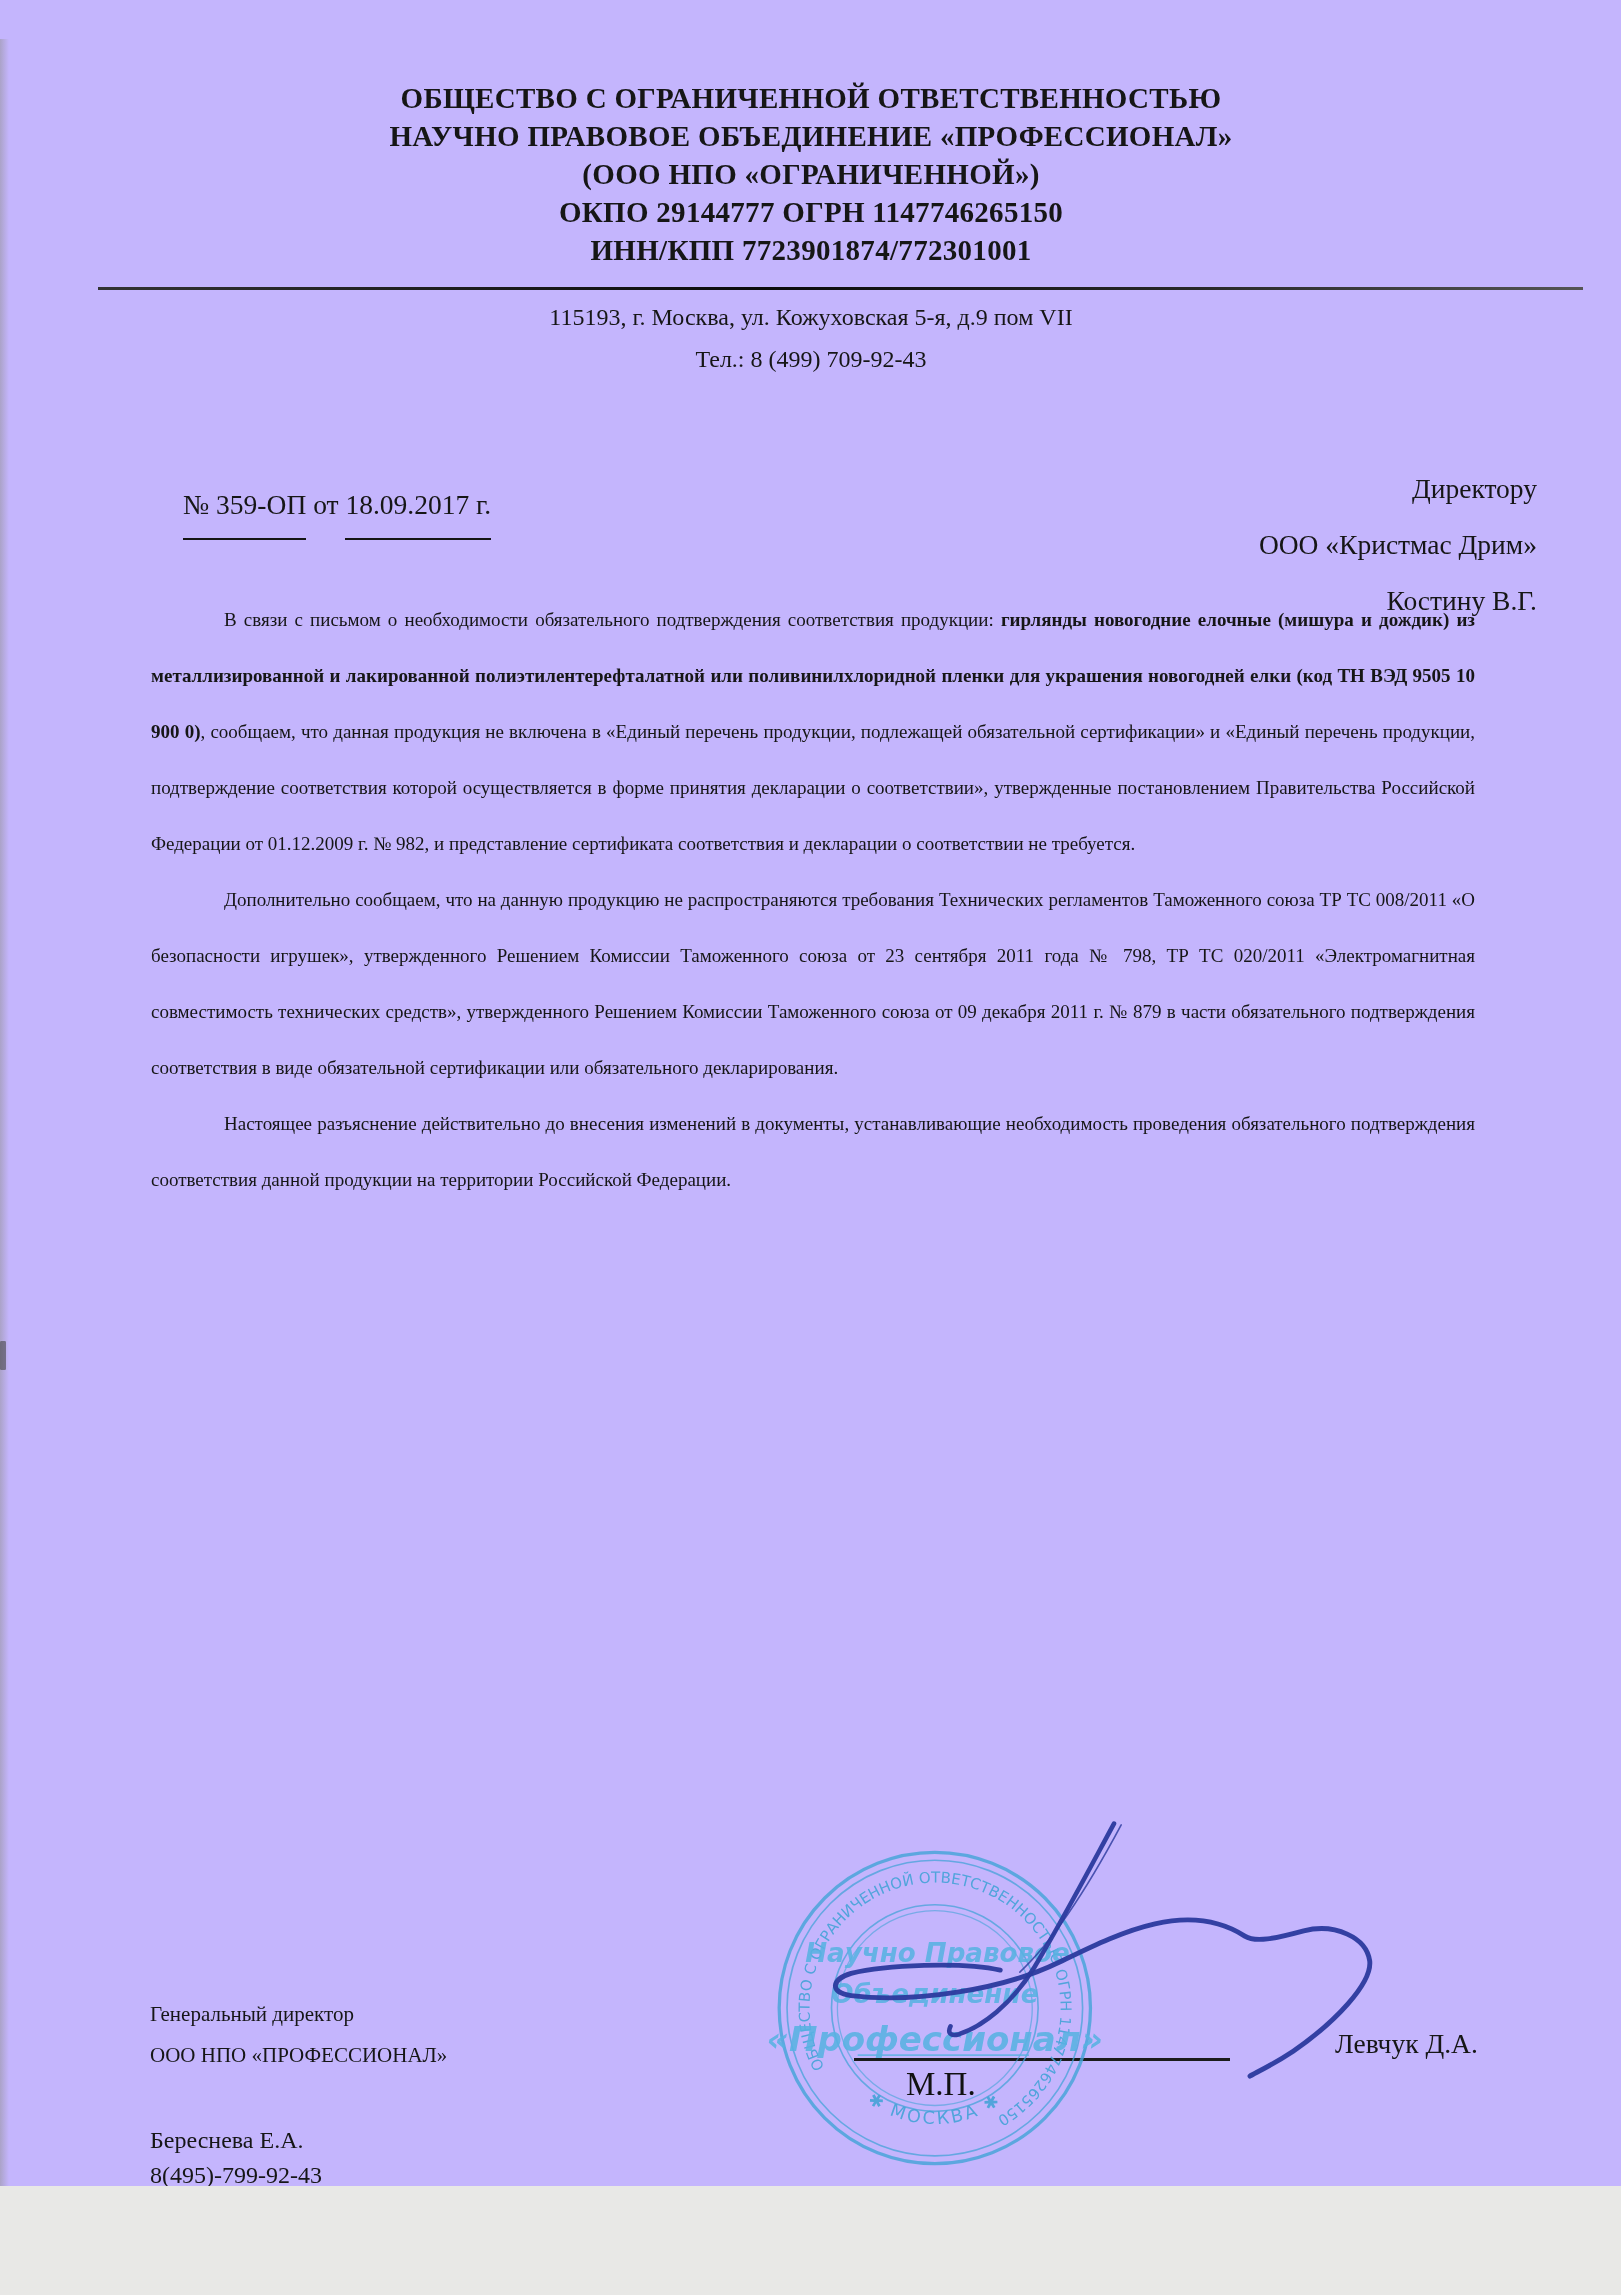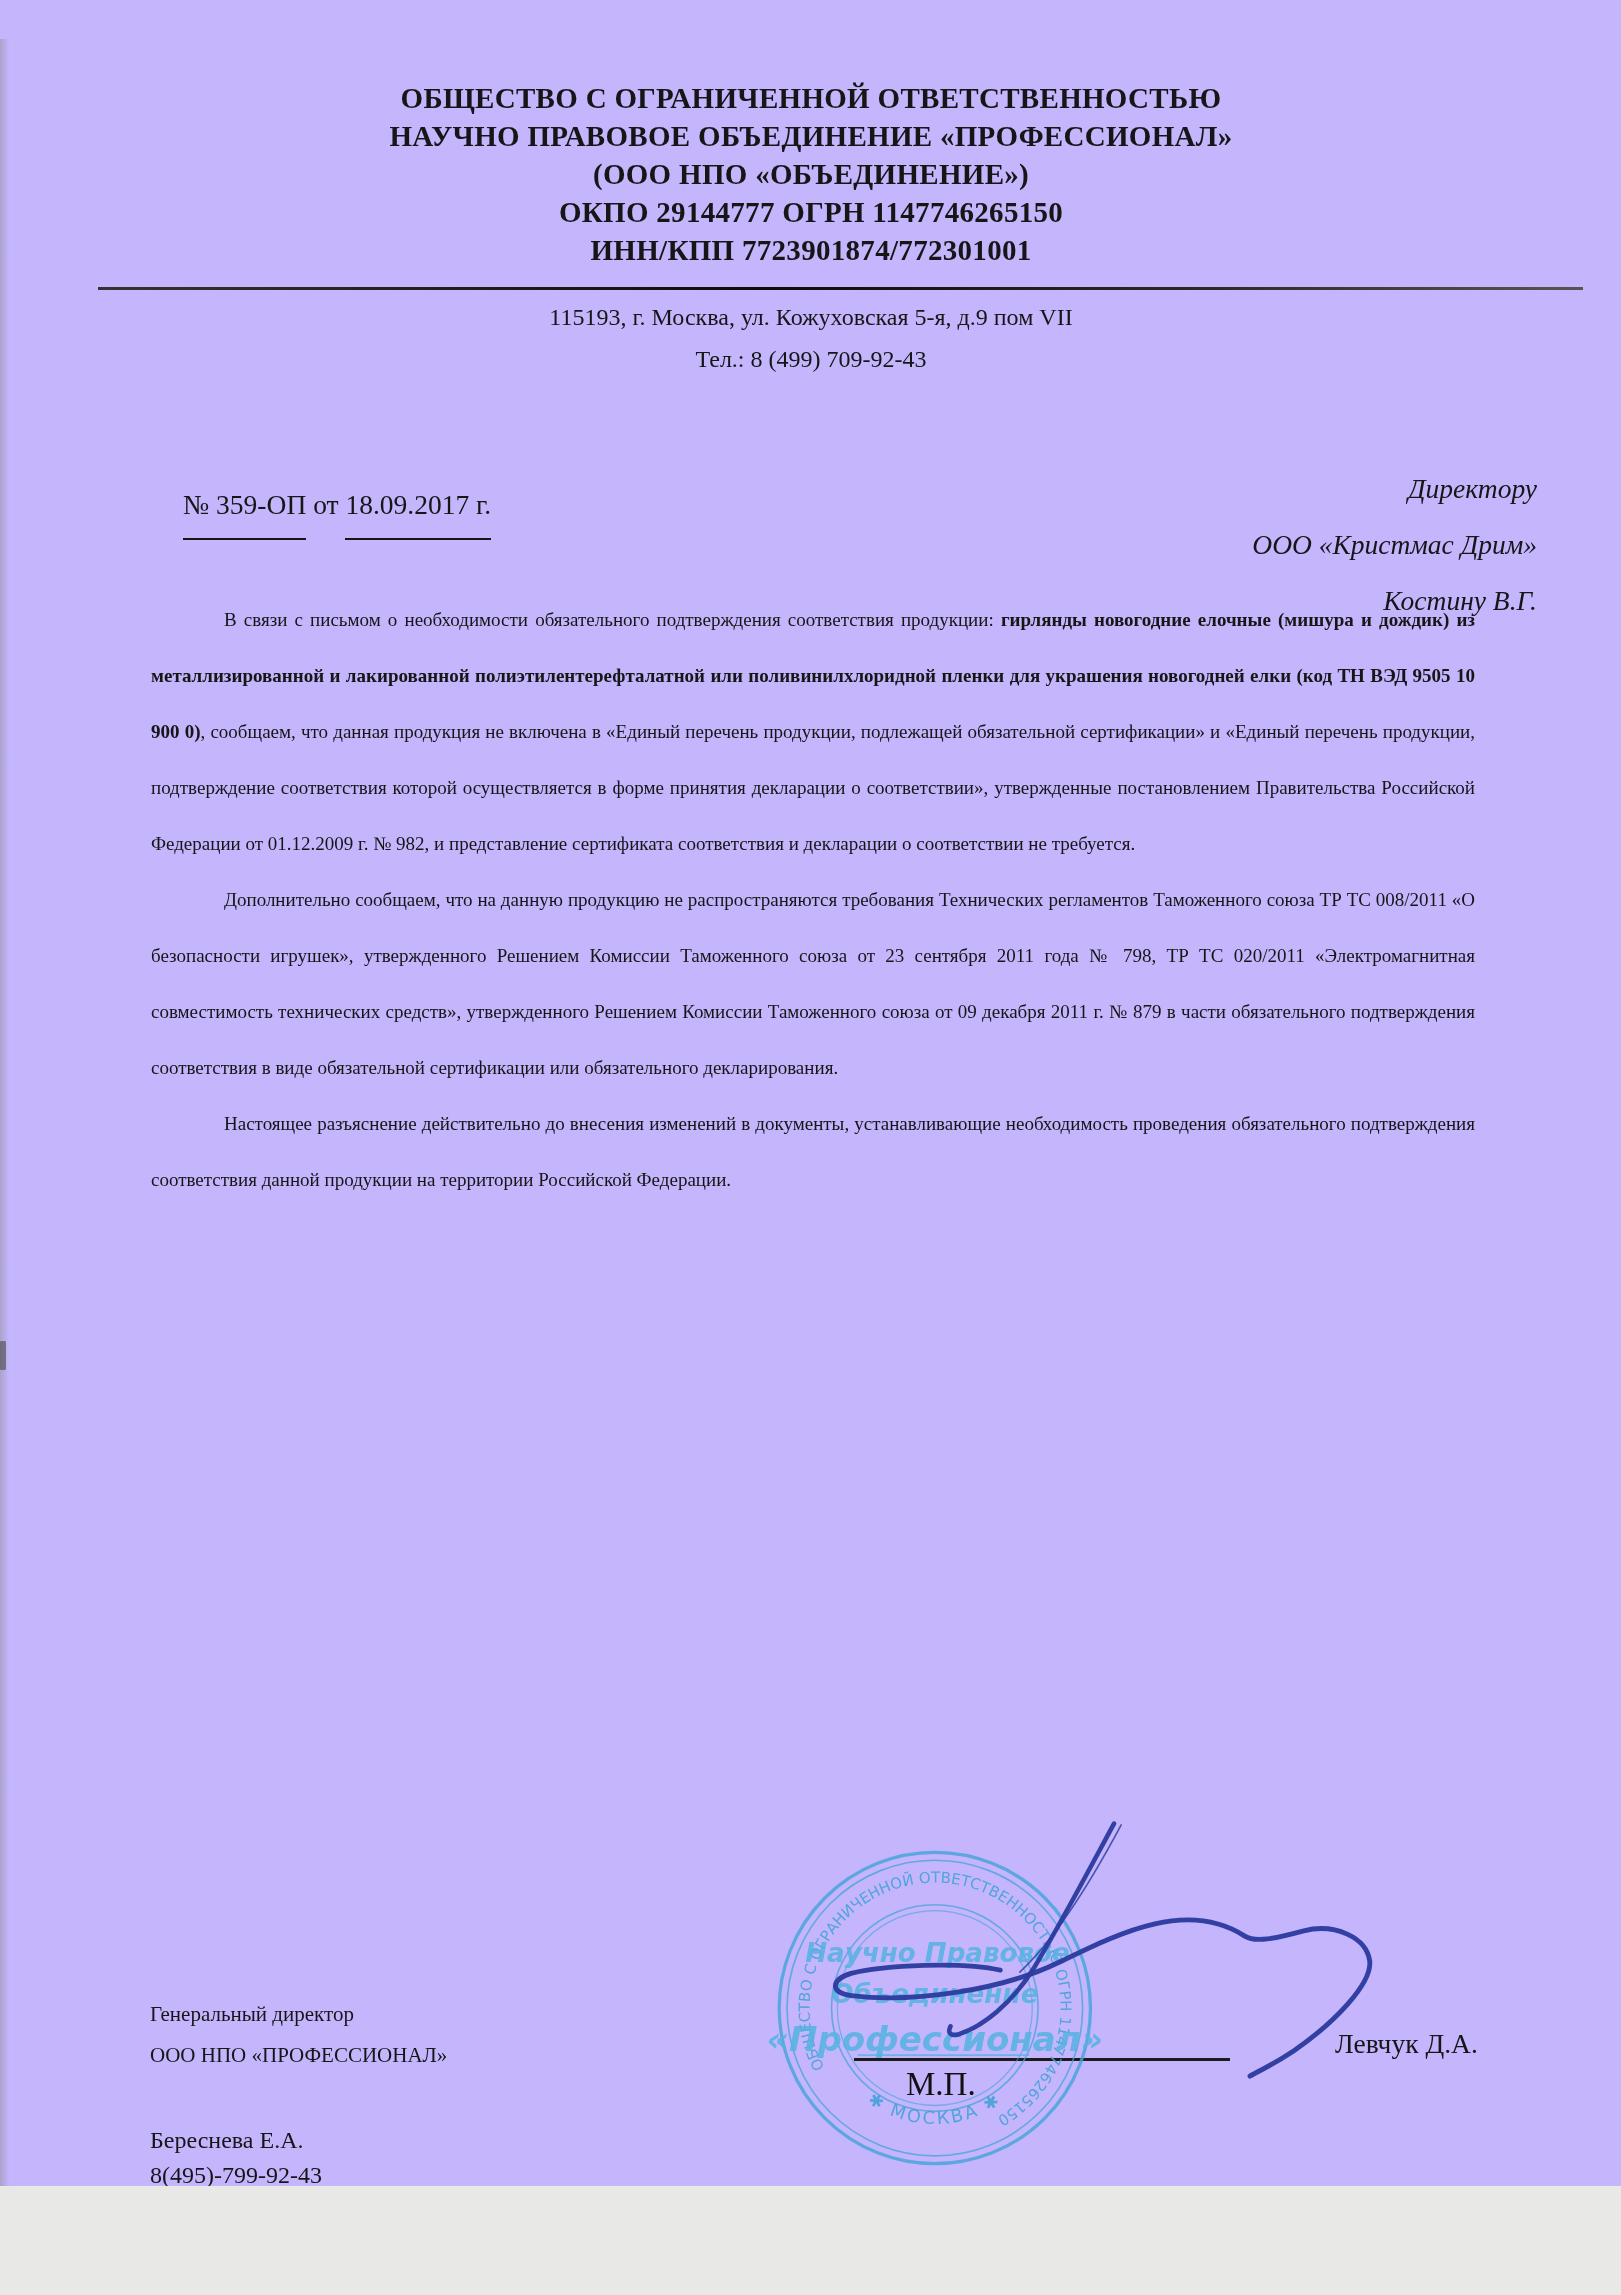--- a/index.html
+++ b/index.html
@@ -35,21 +35,21 @@
     text-align:center;font-size:24px;line-height:42px;
   }
 
   .ref{
     position:absolute;left:183px;top:489px;
     font-size:27.5px;white-space:nowrap;
   }
   .ref .u{border-bottom:2px solid #151515;padding-bottom:18px;}
   .addressee{
     position:absolute;right:85px;top:461px;
-    text-align:right;font-size:27.5px;line-height:56px;white-space:nowrap;font-style:italic;
+    text-align:right;font-size:27.5px;line-height:56px;white-space:nowrap;
   }
 
   .letter-body{
     position:absolute;left:151px;top:592px;width:1324px;
     font-size:19px;line-height:56px;text-align:justify;
   }
   .letter-body p{margin:0;text-indent:73px;}
   .letter-body b{font-weight:bold;}
 
   .sig-left{
@@ -81,21 +81,21 @@
 <body>
 
 <div class="page">
 
   <div class="scan-edge"></div>
   <div class="scan-nub"></div>
 
   <div class="letterhead">
     <div>ОБЩЕСТВО С ОГРАНИЧЕННОЙ ОТВЕТСТВЕННОСТЬЮ</div>
     <div>НАУЧНО ПРАВОВОЕ ОБЪЕДИНЕНИЕ «ПРОФЕССИОНАЛ»</div>
-    <div>(ООО НПО «ОБЪЕДИНЕНИЕ»)</div>
+    <div>(ООО НПО «ОГРАНИЧЕННОЙ»)</div>
     <div>ОКПО 29144777 ОГРН 1147746265150</div>
     <div>ИНН/КПП 7723901874/772301001</div>
   </div>
   <div class="lh-rule"></div>
   <div class="address-block">
     <div>115193, г. Москва, ул. Кожуховская 5-я, д.9 пом VII</div>
     <div>Тел.: 8 (499) 709-92-43</div>
   </div>
 
   <div class="ref"><span class="u">№ 359-ОП</span><span> от </span><span class="u">18.09.2017 г.</span></div>

